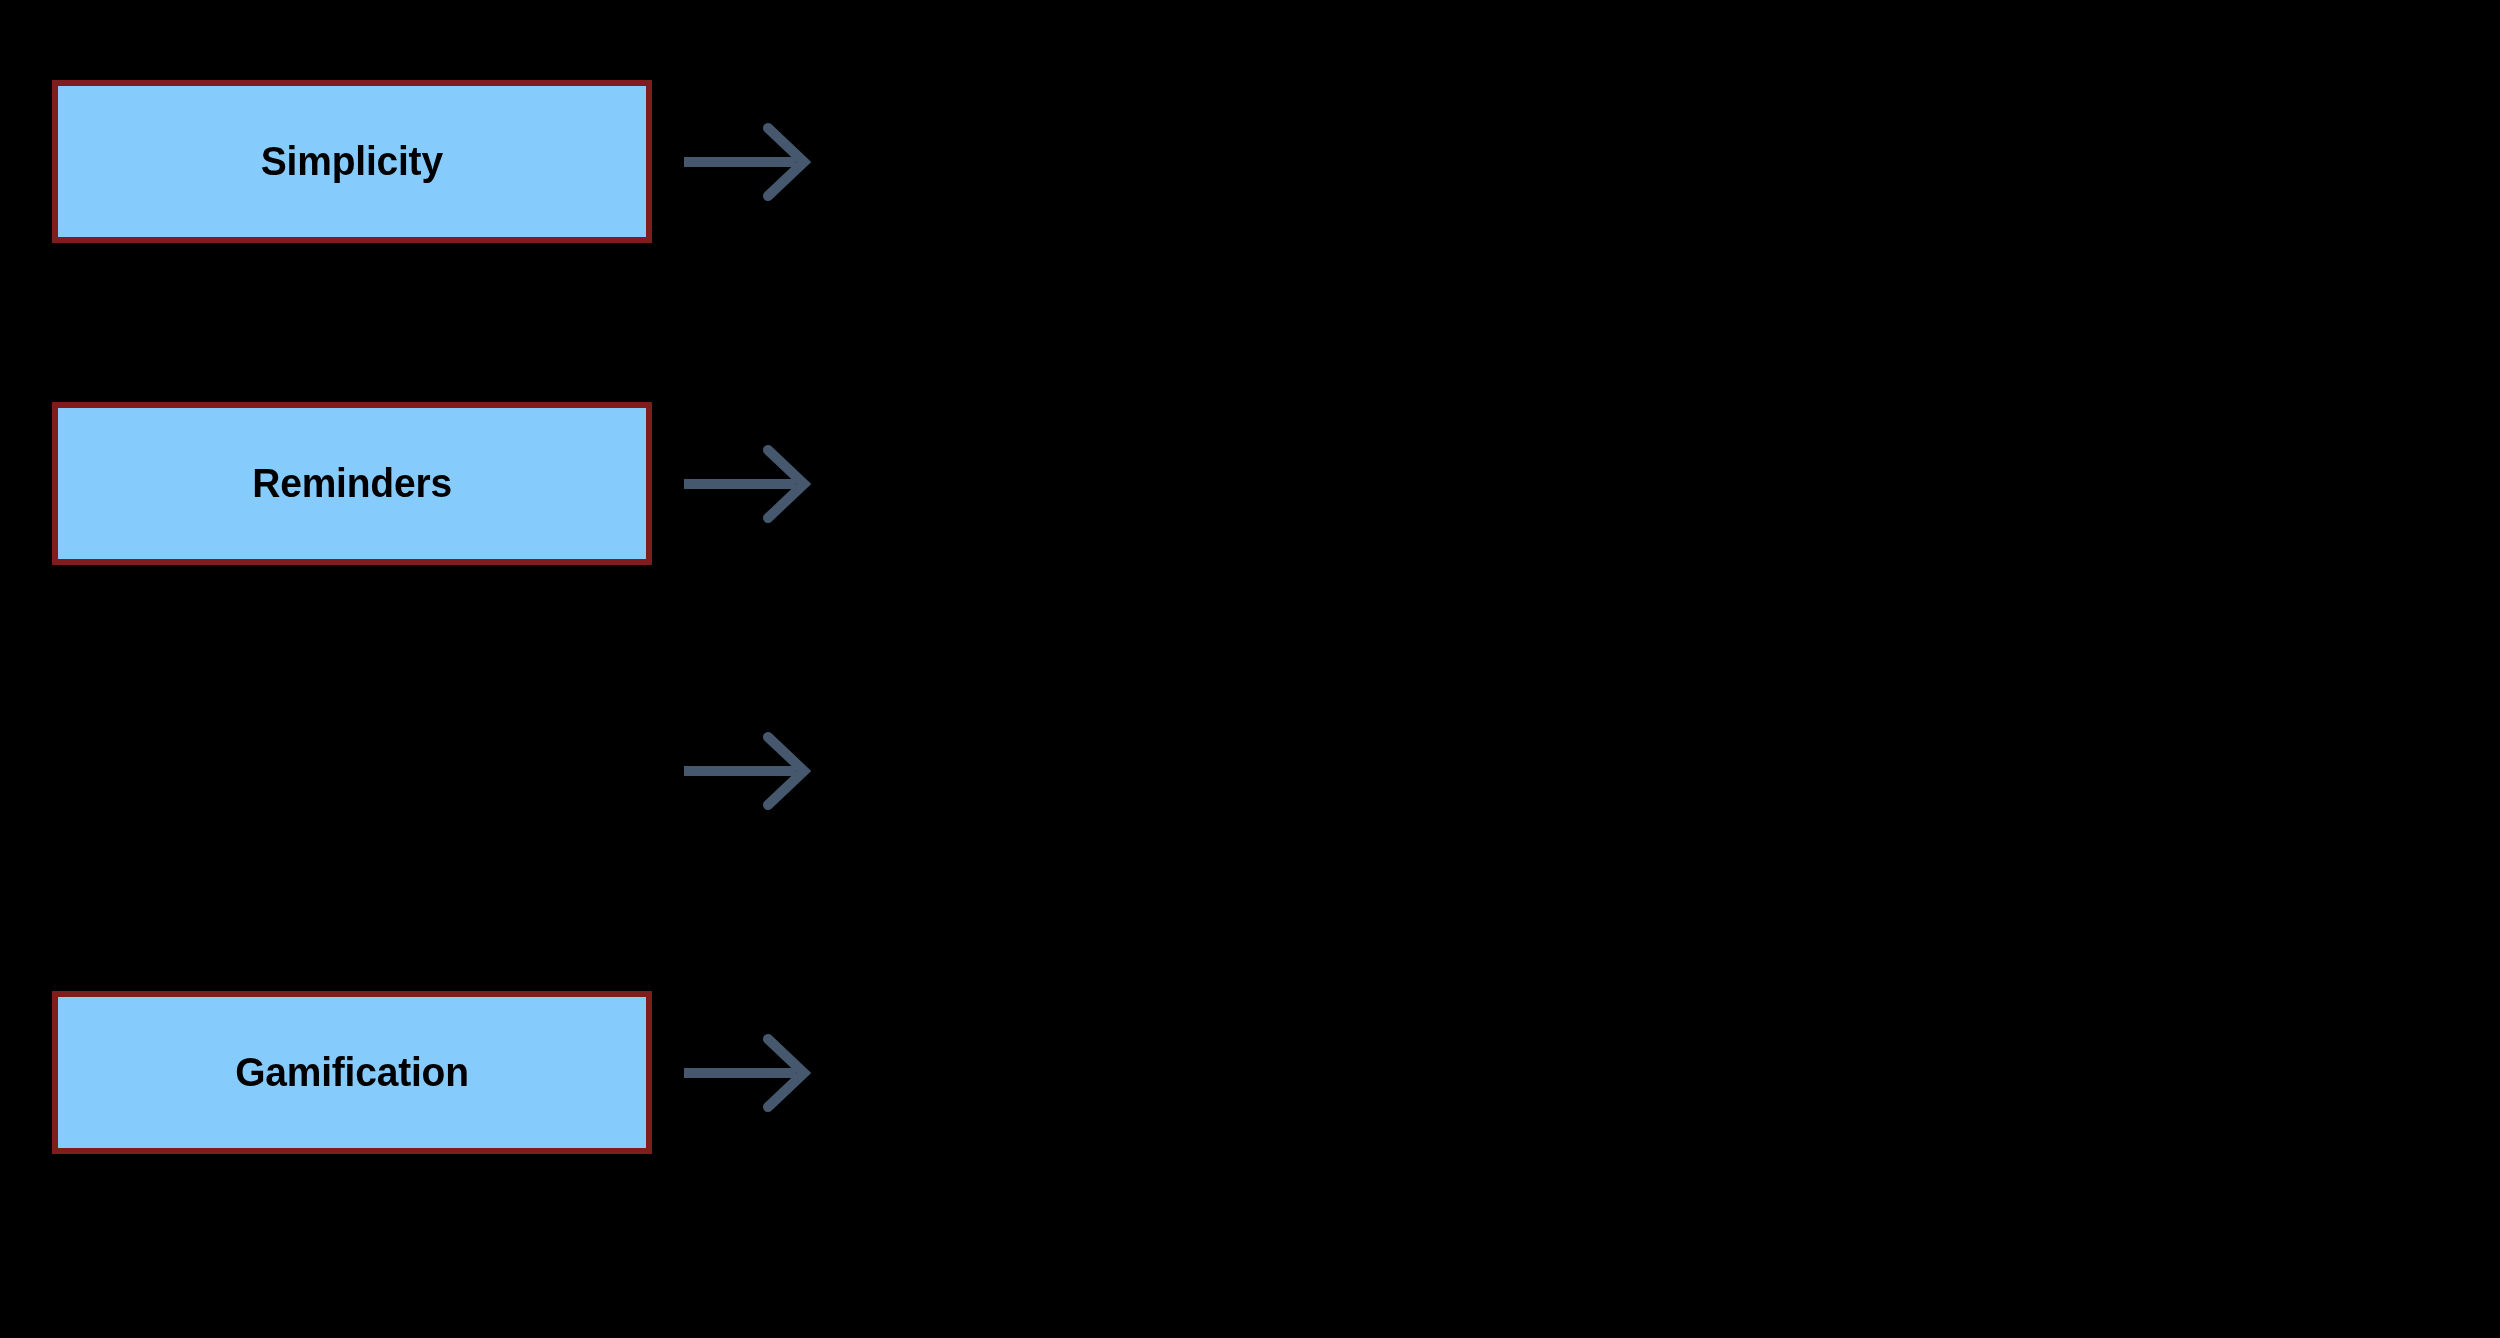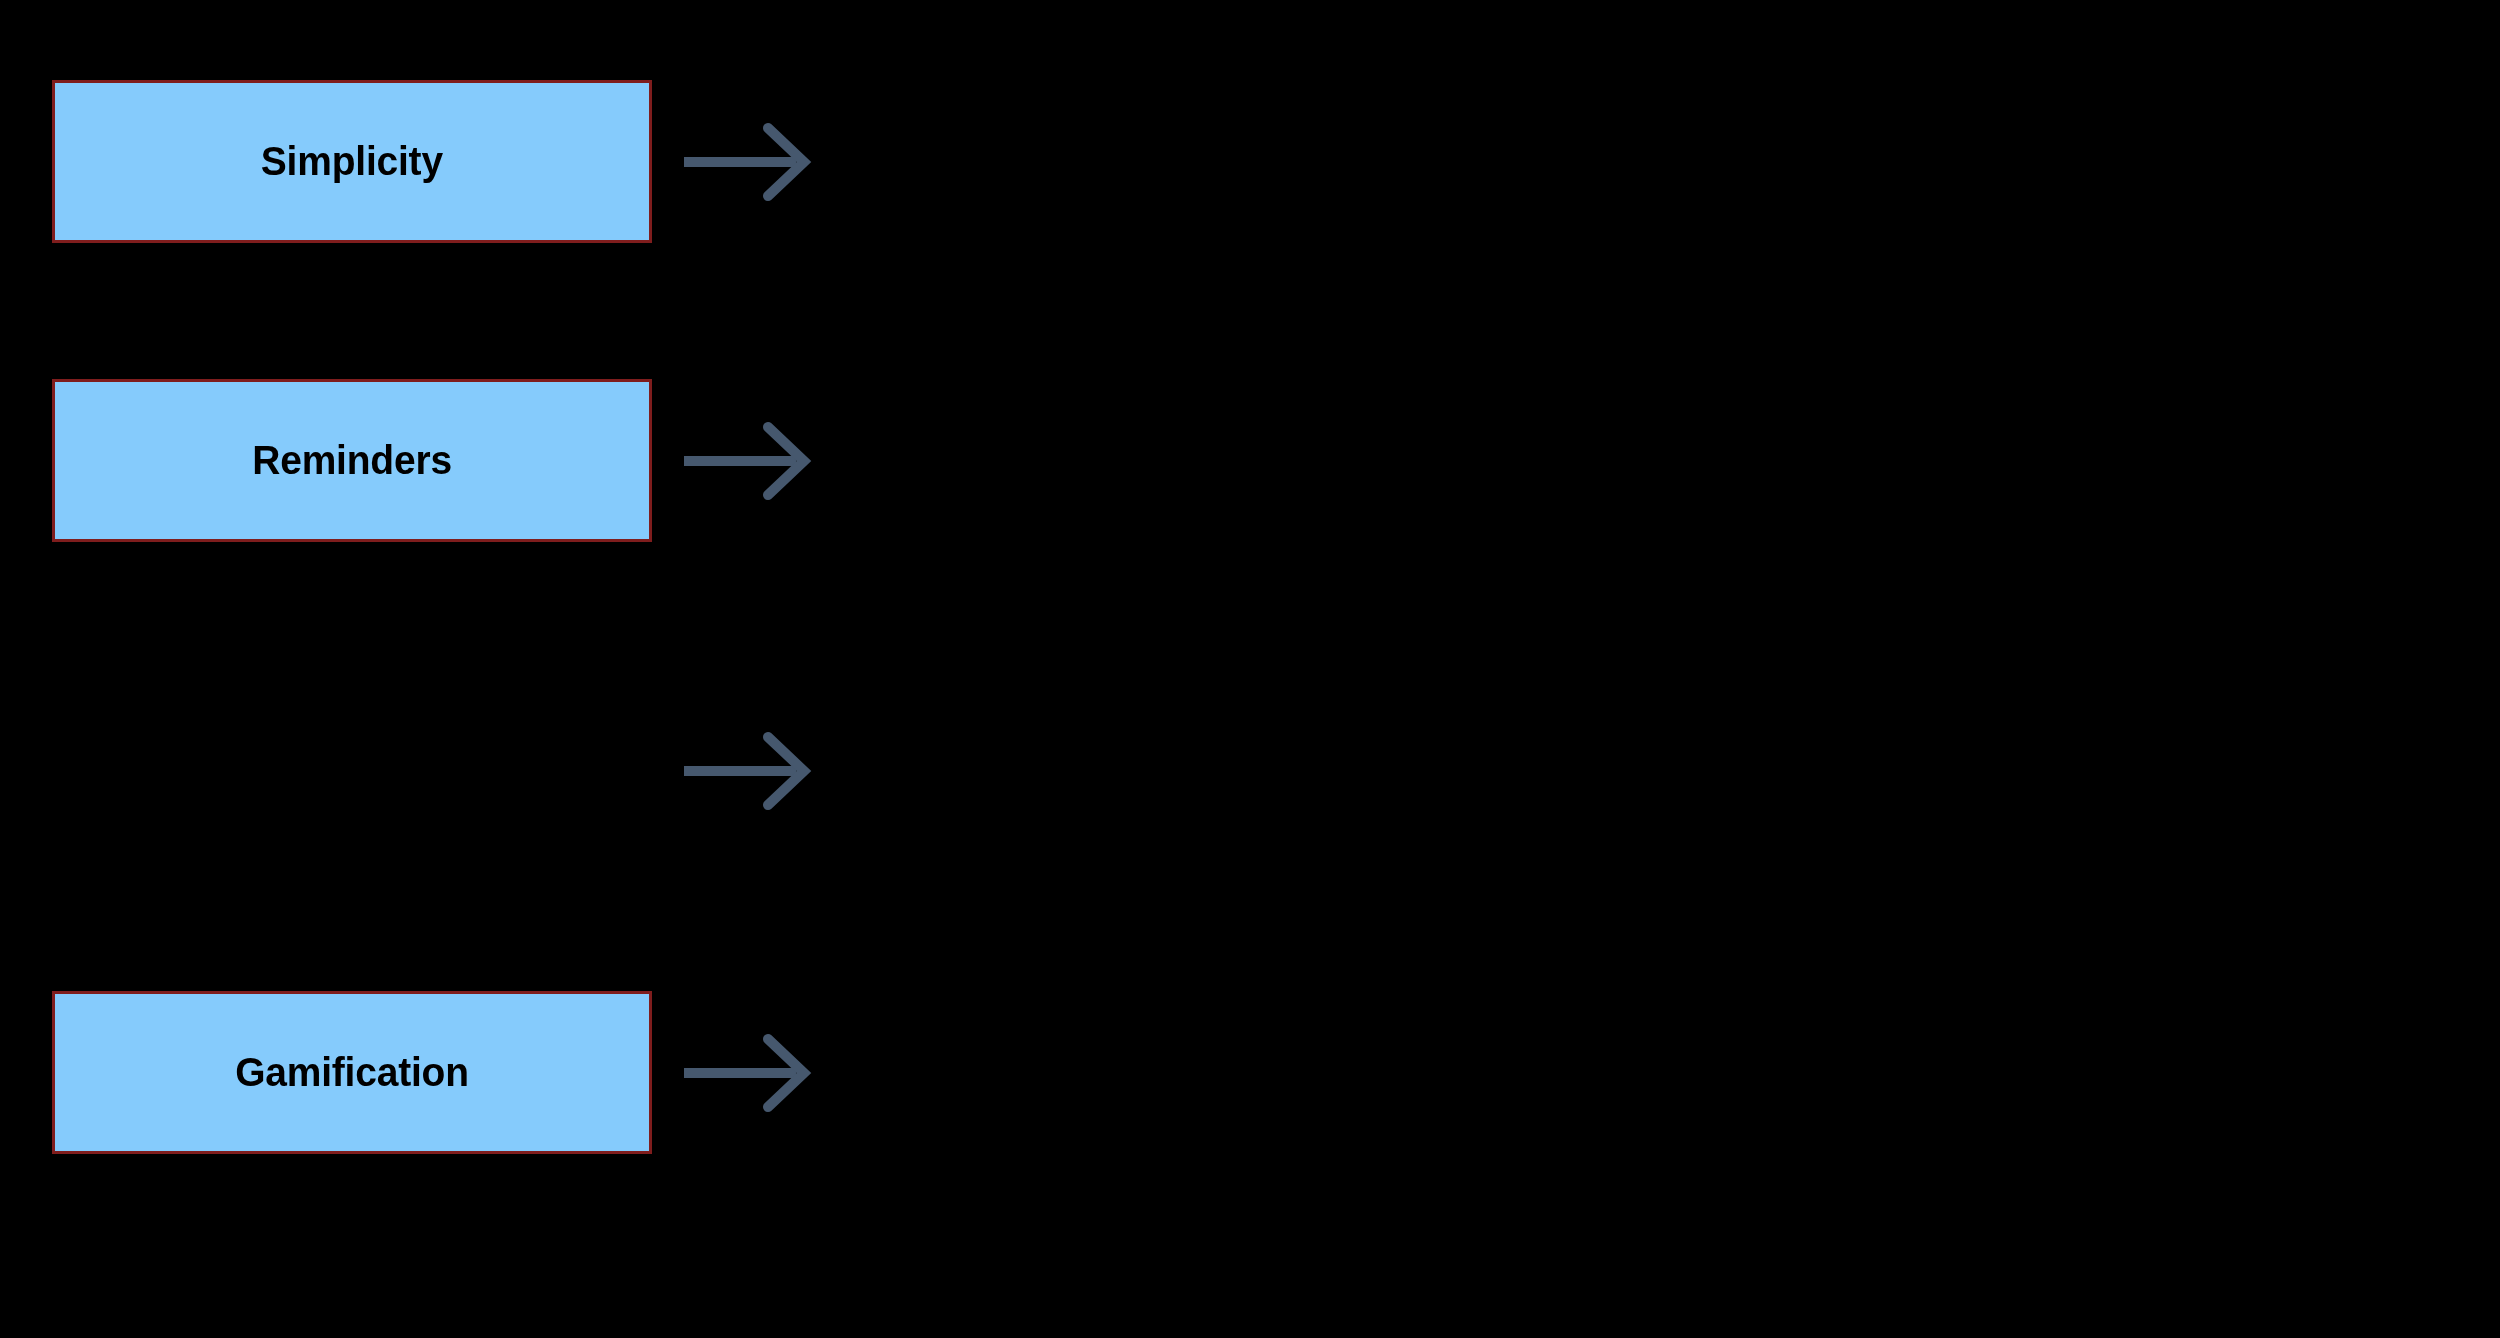--- a/index.html
+++ b/index.html
@@ -25,21 +25,21 @@
     width: 2500px;
     height: 163px;
   }
   .node-box {
     position: absolute;
     left: 52px;
     top: 0;
     width: 600px;
     height: 163px;
     background: #85cbfc;
-    border: 3px solid #7f1d1d;
+    border: 6px solid #7f1d1d;
     box-sizing: border-box;
     display: flex;
     align-items: center;
     justify-content: center;
   }
   .node-label {
     color: #000000;
     font-family: "Liberation Sans", sans-serif;
     font-weight: bold;
     font-size: 41px;
@@ -74,21 +74,21 @@
       <span class="node-label">Simplicity</span>
     </div>
     <div class="arrow-wrap">
       <svg viewBox="0 0 140 92" xmlns="http://www.w3.org/2000/svg" aria-hidden="true">
         <path d="M6 46 H118" fill="none" stroke="#46586e" stroke-width="10" stroke-linecap="butt"></path>
         <path d="M90 12 L126 46 L90 80" fill="none" stroke="#46586e" stroke-width="10" stroke-linecap="round" stroke-linejoin="miter"></path>
       </svg>
     </div>
   </div>
 
-  <div class="flow-row" style="top:379px;">
+  <div class="flow-row" style="top:402px;">
     <div class="node-box">
       <span class="node-label">Reminders</span>
     </div>
     <div class="arrow-wrap">
       <svg viewBox="0 0 140 92" xmlns="http://www.w3.org/2000/svg" aria-hidden="true">
         <path d="M6 46 H118" fill="none" stroke="#46586e" stroke-width="10" stroke-linecap="butt"></path>
         <path d="M90 12 L126 46 L90 80" fill="none" stroke="#46586e" stroke-width="10" stroke-linecap="round" stroke-linejoin="miter"></path>
       </svg>
     </div>
   </div>

